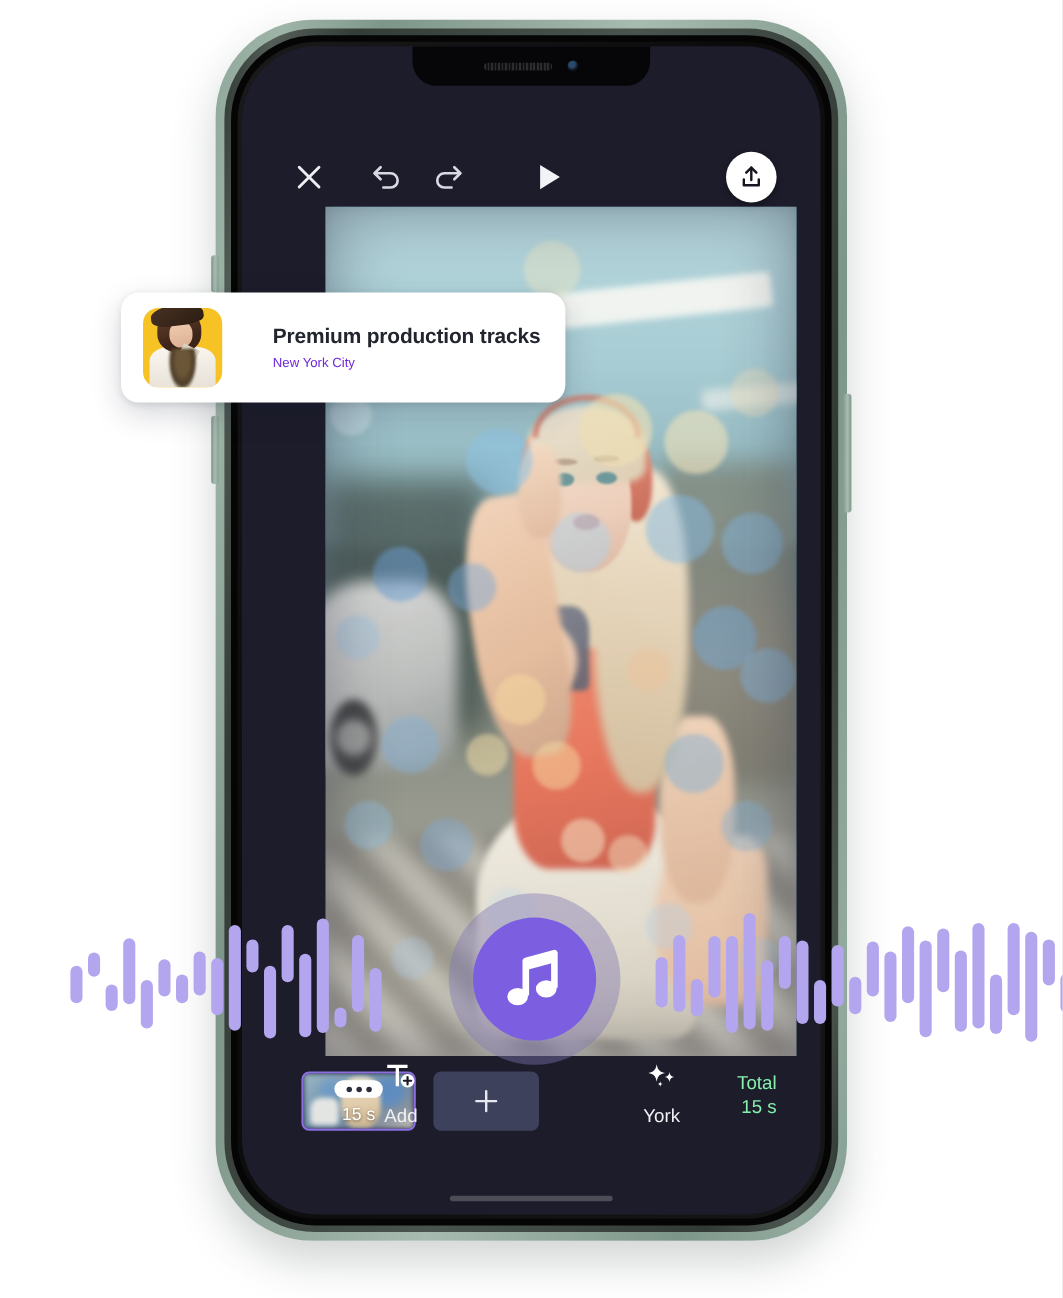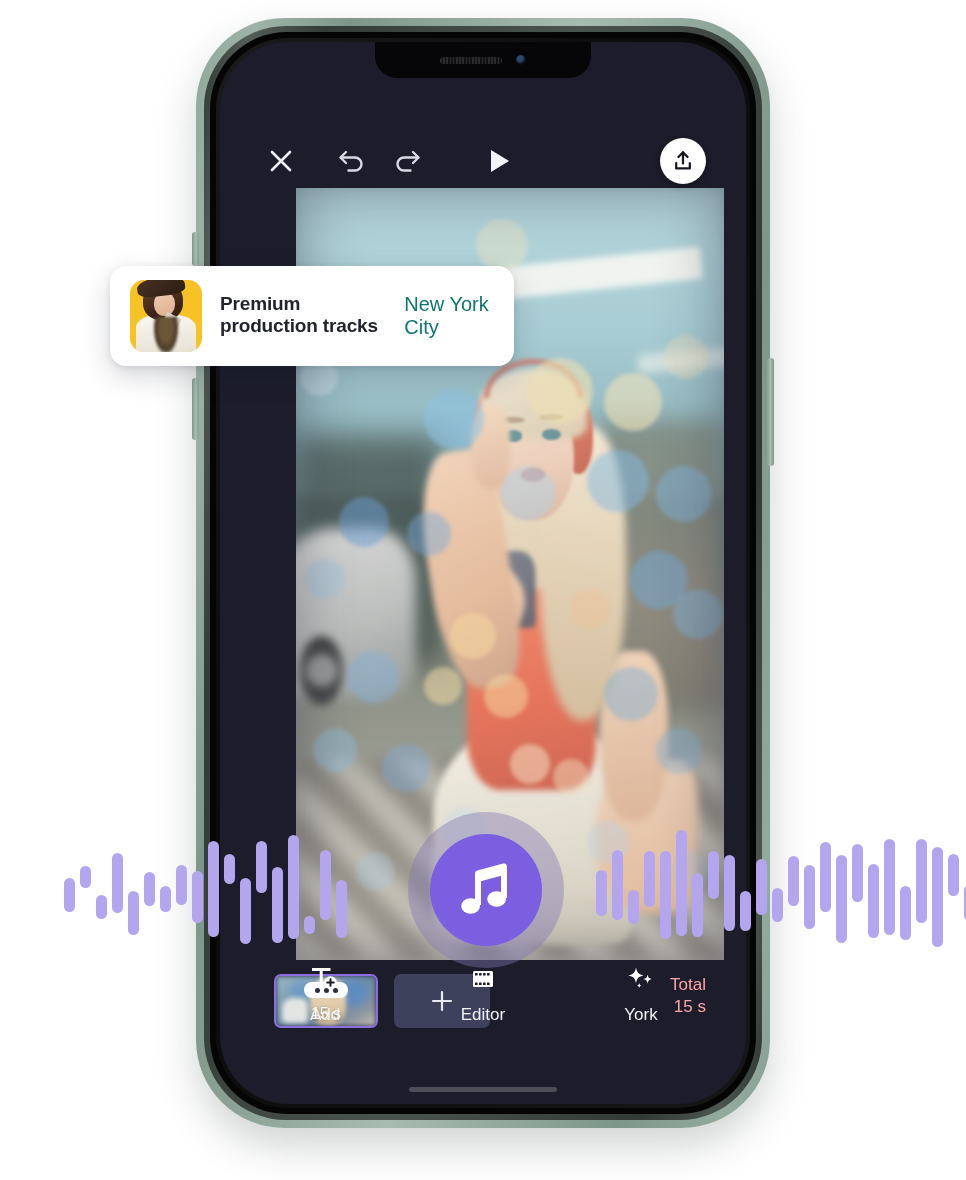--- a/index.html
+++ b/index.html
@@ -285,23 +285,23 @@
   }
   .mc-art .a-collar {
     position: absolute; left: 47%; bottom: 36%; width: 22%; height: 16%;
     background: #d9d3c6; transform: rotate(26deg);
   }
   .mc-art .a-bouquet {
     position: absolute; left: 32%; bottom: -4%; width: 36%; height: 52%;
     background: radial-gradient(ellipse at 50% 30%, #6b5638 0 32%, #4c3c27 58%, rgba(60,48,30,0) 72%);
     filter: blur(1.2px);
   }
-  .mc-text { display: flex; flex-direction: row; gap: 5px; min-width: 0; }
+  .mc-text { display: flex; flex-direction: column; gap: 5px; min-width: 0; margin-left: 28px; }
   .mc-title { font-size: 19px; font-weight: 700; color: #22252e; letter-spacing: -.15px; }
-  .mc-sub   { font-size: 20px; font-weight: 400; color: #0f766e; }
+  .mc-sub   { font-size: 12px; font-weight: 400; color: #6d28d9; }
 
   
   .wave {
     position: absolute; top: 818px; height: 146px;
     display: flex; align-items: center; gap: 5px;
     z-index: 55; pointer-events: none;
   }
   .wave-left  { left: 64px; }
   .wave-right { left: 596px; }
   .wbar { width: 11px; border-radius: 6px; background: #b4a6ee; }
@@ -353,21 +353,21 @@
     font-size: 16px; color: #ffffff; font-weight: 400;
     text-shadow: 0 1px 3px rgba(0,0,0,.55); white-space: nowrap;
   }
   .add-clip {
     position: absolute; left: 174px; top: 16px; width: 96px; height: 54px;
     border-radius: 7px; background: #3e415c;
     display: flex; align-items: center; justify-content: center;
   }
   .total {
     position: absolute; right: 40px; top: 16px; width: 92px;
-    text-align: right; color: #fca5a5; line-height: 1.32;
+    text-align: right; color: #86efac; line-height: 1.32;
   }
   .total-label { font-size: 17px; }
   .total-value { font-size: 17px; }
 
   
   .bottomnav {
     position: absolute; left: 0; bottom: 64px; width: 526px; height: 92px;
     display: flex; align-items: center; justify-content: space-around;
     padding: 0 26px; z-index: 30;
   }
@@ -536,38 +536,20 @@
           <div class="nav-ico">
             <svg width="30" height="30" viewBox="0 0 30 30" aria-hidden="true">
               <path d="M3.5 5.5 H19 M11.2 5.5 V22" stroke="#fff" stroke-width="3" stroke-linecap="square"></path>
               <circle cx="20.5" cy="18.5" r="6.2" fill="#fff"></circle>
               <path d="M20.5 15.2 V21.8 M17.2 18.5 H23.8" stroke="#1c1c2a" stroke-width="2" stroke-linecap="round"></path>
             </svg>
           </div>
           <div class="nav-lbl">Add</div>
         </div>
 
-        <div class="nav-item">
-          <div class="nav-ico">
-            <svg width="28" height="28" viewBox="0 0 28 28" aria-hidden="true">
-              <rect x="4" y="6" width="20" height="16" rx="1.6" fill="#fff"></rect>
-              <g fill="#1c1c2a">
-                <rect x="6" y="8" width="2.6" height="2.6" rx=".5"></rect>
-                <rect x="10" y="8" width="2.6" height="2.6" rx=".5"></rect>
-                <rect x="14" y="8" width="2.6" height="2.6" rx=".5"></rect>
-                <rect x="18" y="8" width="2.6" height="2.6" rx=".5"></rect>
-                <rect x="6" y="17.4" width="2.6" height="2.6" rx=".5"></rect>
-                <rect x="10" y="17.4" width="2.6" height="2.6" rx=".5"></rect>
-                <rect x="14" y="17.4" width="2.6" height="2.6" rx=".5"></rect>
-                <rect x="18" y="17.4" width="2.6" height="2.6" rx=".5"></rect>
-              </g>
-            </svg>
-          </div>
-          <div class="nav-lbl">Editor</div>
-        </div>
 
 
         <div class="nav-item">
           <div class="nav-ico">
             <svg width="30" height="28" viewBox="0 0 30 28" aria-hidden="true">
               <path d="M10 2.5 C11 7.8 12.6 9.4 17.6 10.4 C12.6 11.4 11 13 10 18.3 C9 13 7.4 11.4 2.4 10.4 C7.4 9.4 9 7.8 10 2.5 Z" fill="#fff"></path>
               <path d="M21.6 9.5 C22.2 12.6 23.1 13.5 26 14.1 C23.1 14.7 22.2 15.6 21.6 18.7 C21 15.6 20.1 14.7 17.2 14.1 C20.1 13.5 21 12.6 21.6 9.5 Z" fill="#fff"></path>
               <path d="M13.2 18 C13.5 19.7 14 20.2 15.6 20.5 C14 20.8 13.5 21.3 13.2 23 C12.9 21.3 12.4 20.8 10.8 20.5 C12.4 20.2 12.9 19.7 13.2 18 Z" fill="#fff"></path>
             </svg>
           </div>

